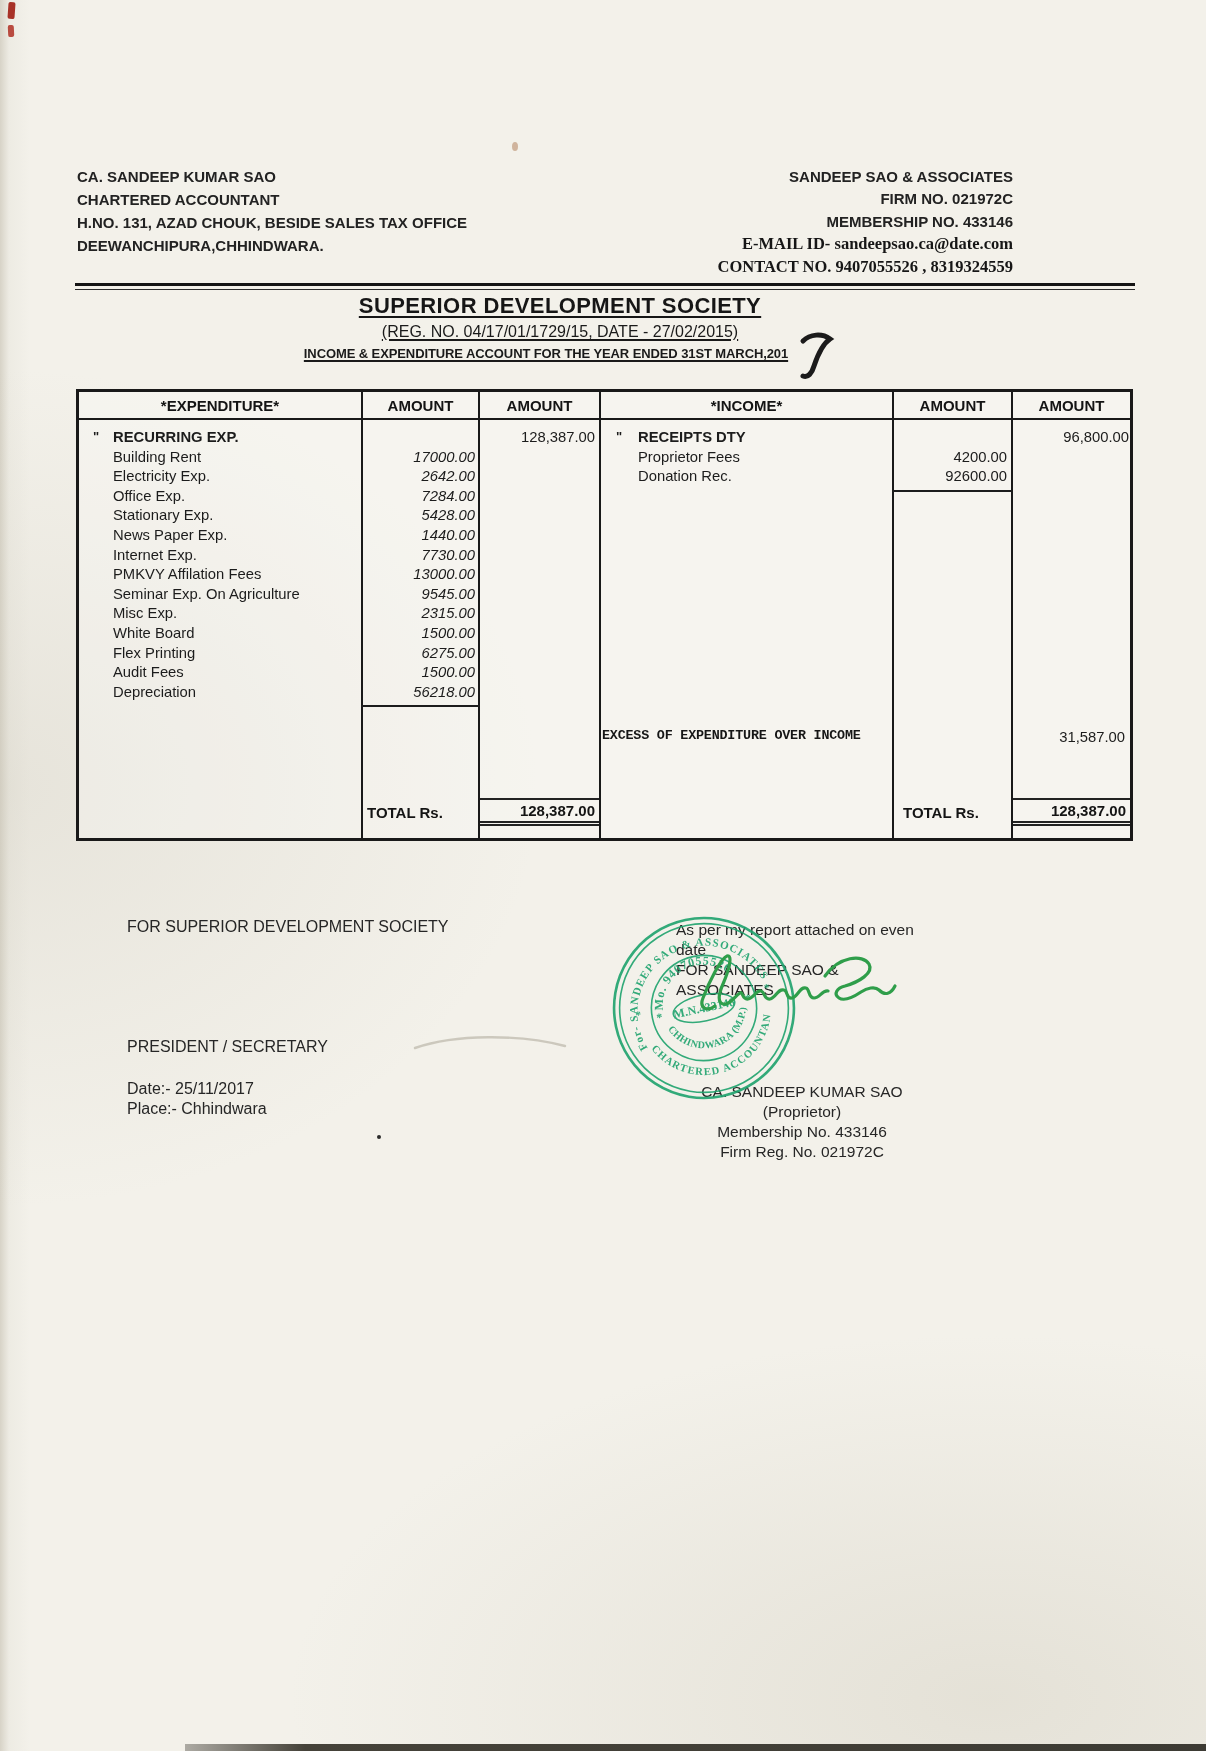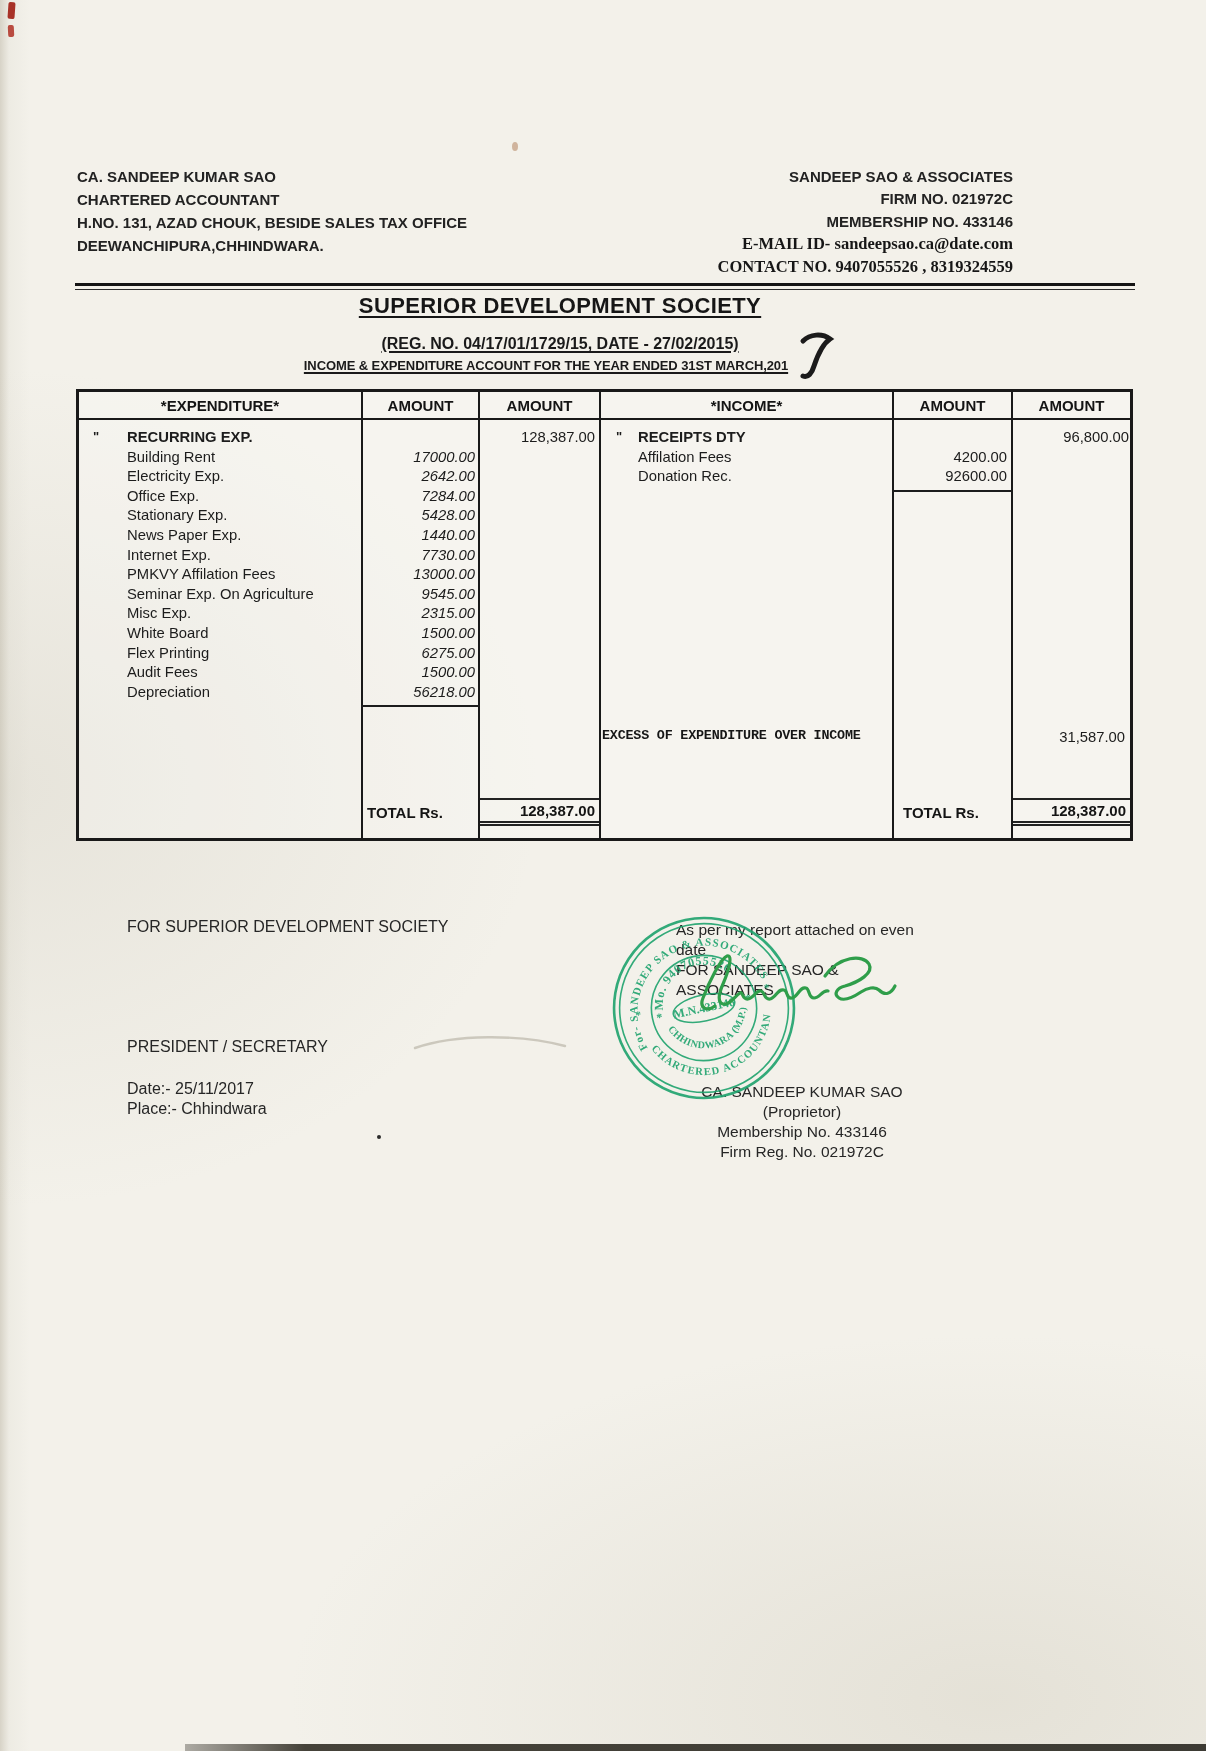--- a/index.html
+++ b/index.html
@@ -14,21 +14,21 @@
   .abs{position:absolute;}
   
   .lh-left{left:77px;top:165px;font-weight:bold;font-size:15px;line-height:23px;color:#222;}
   .lh-right{right:193px;top:166px;text-align:right;line-height:22.4px;}
   .lh-right .sans{font-weight:bold;font-size:15px;color:#222;}
   .lh-right .serif{font-family:"Liberation Serif",serif;font-weight:bold;font-size:16.5px;color:#161616;}
   .rule{left:75px;top:283px;width:1060px;height:3px;border-top:3px solid #151515;border-bottom:1px solid #2b2b2b;}
   
   .titleblock{left:0;top:293px;width:1120px;text-align:center;}
   .t1{font-size:22px;font-weight:bold;letter-spacing:.4px;text-decoration:underline;text-decoration-thickness:2px;text-underline-offset:3px;color:#161616;}
-  .t2{margin-top:16px;font-size:16px;font-weight:bold;text-decoration:underline;text-decoration-thickness:2px;text-underline-offset:2px;color:#1a1a1a;}
+  .t2{margin-top:4px;font-size:16px;font-weight:normal;text-decoration:underline;text-decoration-thickness:2px;text-underline-offset:2px;color:#1a1a1a;}
   .t3{margin-top:5px;font-size:13px;font-weight:bold;letter-spacing:-.1px;transform:translateX(-14px);text-decoration:underline;text-decoration-thickness:2px;text-underline-offset:2px;color:#1a1a1a;display:inline-block;}
   .t3wrap{display:block;}
   .year7{left:799px;top:331px;width:38px;height:52px;}
   
   .acct-table{left:76px;top:389px;width:1057px;height:452px;border:3px solid #191919;box-sizing:border-box;background:rgba(255,255,255,.25);}
   .thead{height:26px;border-bottom:2px solid #191919;display:flex;}
   .thead .hc{box-sizing:border-box;border-left:2px solid #191919;display:flex;align-items:center;justify-content:center;font-weight:bold;font-size:15px;color:#141414;}
   .thead .hc:first-child{border-left:none;}
   .tbody{position:relative;height:418px;}
   .vline{position:absolute;top:0;bottom:0;width:2px;background:#191919;}
@@ -102,21 +102,21 @@
       <div class="hc" style="width:119px">AMOUNT</div>
     </div>
     <div class="tbody">
       <div class="vline" style="left:282px"></div>
       <div class="vline" style="left:399px"></div>
       <div class="vline" style="left:520px"></div>
       <div class="vline" style="left:813px"></div>
       <div class="vline" style="left:932px"></div>
 
       <span class="ditto" style="left:14px;top:9px">"</span>
-      <div class="rowtext" style="position:absolute;left:0;top:8px;width:282px;padding-left:48px;box-sizing:border-box;">
+      <div class="rowtext" style="position:absolute;left:0;top:8px;width:282px;padding-left:34px;box-sizing:border-box;">
         <div class="bold">RECURRING EXP.</div>
         <div>Building Rent</div>
         <div>Electricity Exp.</div>
         <div>Office Exp.</div>
         <div>Stationary Exp.</div>
         <div>News Paper Exp.</div>
         <div>Internet Exp.</div>
         <div>PMKVY Affilation Fees</div>
         <div>Seminar Exp. On Agriculture</div>
         <div>Misc Exp.</div>
@@ -141,21 +141,21 @@
         <div>1500.00</div>
         <div>56218.00</div>
       </div>
       <div class="hline" style="left:282px;width:119px;top:285px"></div>
 
       <div class="rowtext num" style="position:absolute;left:401px;top:8px;width:119px;padding-right:4px;box-sizing:border-box;">128,387.00</div>
 
       <span class="ditto" style="left:537px;top:9px">"</span>
       <div class="rowtext" style="position:absolute;left:522px;top:8px;width:291px;padding-left:37px;box-sizing:border-box;">
         <div class="bold">RECEIPTS DTY</div>
-        <div>Affilation Fees</div>
+        <div>Proprietor Fees</div>
         <div>Donation Rec.</div>
       </div>
 
       <div class="rowtext num" style="position:absolute;left:815px;top:27.6px;width:117px;padding-right:4px;box-sizing:border-box;">
         <div>4200.00</div>
         <div>92600.00</div>
       </div>
       <div class="hline" style="left:813px;width:121px;top:70px"></div>
 
       <div class="rowtext num" style="position:absolute;left:934px;top:8px;width:117px;padding-right:1px;box-sizing:border-box;">96,800.00</div>

